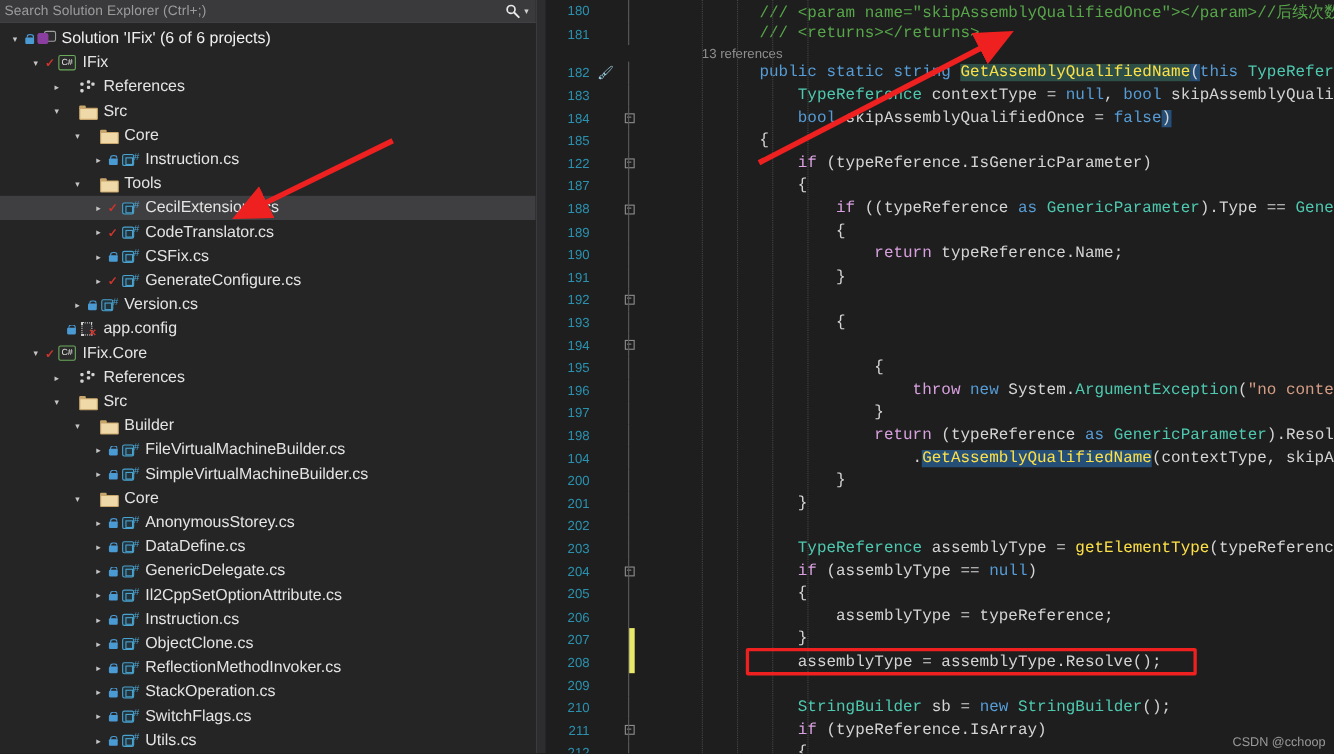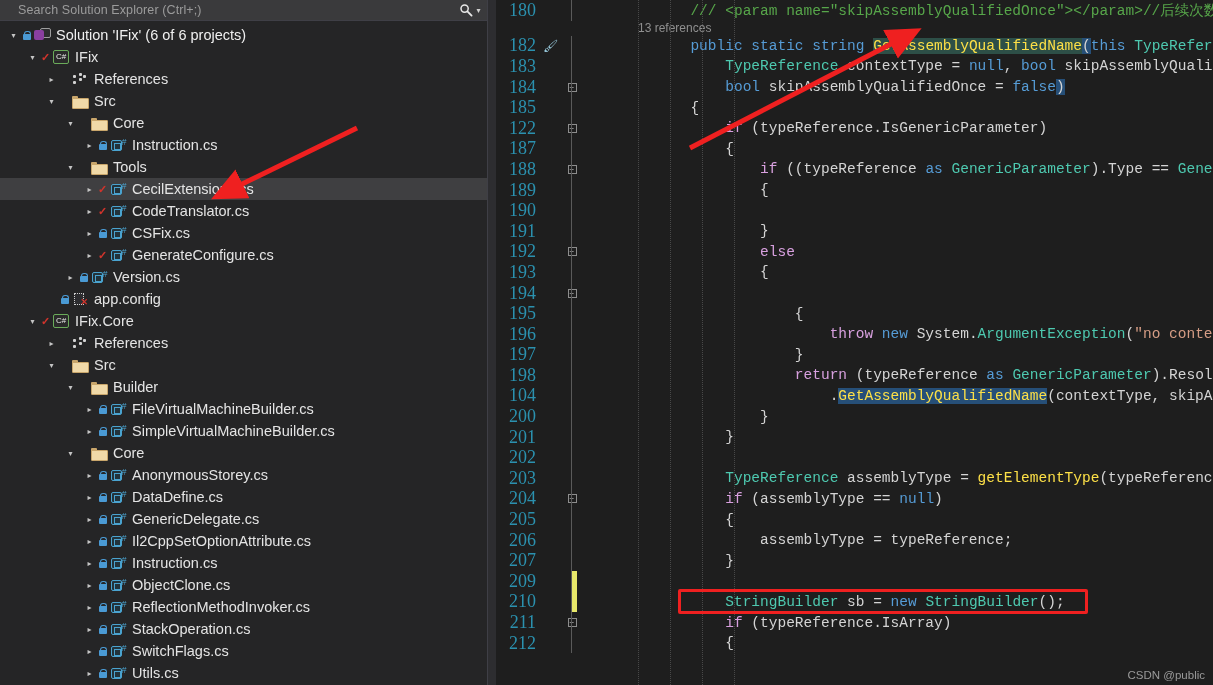--- a/index.html
+++ b/index.html
@@ -26,21 +26,21 @@
     display: flex;
     flex-direction: column;
     flex: 0 0 487px;
   }
   .se-searchbar {
     height: 21px;
     background: #3a3a3c;
     border-bottom: 1px solid #3f3f46;
     display: flex;
     align-items: center;
-    padding: 0 4px 0 18px;
+    padding: 0 4px 0 4px;
     flex: 0 0 21px;
   }
   .se-search-input {
     flex: 1;
     background: transparent;
     border: none;
     outline: none;
     color: #9b9b9b;
     font-family: "Liberation Sans", sans-serif;
     font-size: 12.5px;
@@ -259,22 +259,22 @@
     white-space: pre;
     font-size: 14.5px;
     font-family: "Liberation Mono", monospace;
   }
   .ln {
     width: 52px;
     min-width: 52px;
     text-align: right;
     padding-right: 6px;
     color: #2b91af;
-    font-size: 18px;
-    font-family: Liberation Serif, serif;
+    font-size: 12px;
+    font-family: Liberation Sans, sans-serif;
     user-select: none;
   }
   .glyph-col {
     width: 18px; min-width: 18px;
     position: relative;
     height: 100%;
   }
   .fold-col {
     width: 24px; min-width: 24px;
     position: relative;
@@ -742,47 +742,49 @@
         </div>
       </div>
   </div>
 
   <div class="se-splitter"></div>
 
   <div id="editor">
     <div class="editor-leftstrip"></div>
     <div class="code-area" id="code-container">
         <div class="code-line"><span class="ln">180</span><span class="glyph-col"></span><span class="fold-col"><span class="fold-line"></span></span><span class="code-text"><span class="cmt">            /// &lt;param name="skipAssemblyQualifiedOnce"&gt;&lt;/param&gt;//后续次数是否跳过</span></span></div>
+        <div class="code-line"><span class="ln">181</span><span class="glyph-col"></span><span class="fold-col"><span class="fold-line"></span></span><span class="code-text"><span class="cmt">            /// &lt;returns&gt;&lt;/returns&gt;</span></span></div>
         <div class="codelens">13 references</div>
         <div class="code-line"><span class="ln">182</span><span class="glyph-col"><span class="pin-icon">🖌</span></span><span class="fold-col"><span class="fold-line"></span></span><span class="code-text"><span class="pln">            </span><span class="kw">public</span><span class="pln"> </span><span class="kw">static</span><span class="pln"> </span><span class="kw">string</span><span class="pln"> </span><span class="mth hl-green">GetAssemblyQualifiedName</span><span class="pln hl-blue">(</span><span class="kw">this</span><span class="pln"> </span><span class="typ">TypeReference</span></span></div>
         <div class="code-line"><span class="ln">183</span><span class="glyph-col"></span><span class="fold-col"><span class="fold-line"></span></span><span class="code-text"><span class="pln">                </span><span class="typ">TypeReference</span><span class="pln"> contextType = </span><span class="kw">null</span><span class="pln">, </span><span class="kw">bool</span><span class="pln"> skipAssemblyQualif</span></span></div>
         <div class="code-line"><span class="ln">184</span><span class="glyph-col"></span><span class="fold-col"><span class="fold-line"></span><span class="fold-box">−</span></span><span class="code-text"><span class="pln">                </span><span class="kw">bool</span><span class="pln"> skipAssemblyQualifiedOnce = </span><span class="kw">false</span><span class="pln hl-blue">)</span></span></div>
         <div class="code-line"><span class="ln">185</span><span class="glyph-col"></span><span class="fold-col"><span class="fold-line"></span></span><span class="code-text"><span class="pln">            {</span></span></div>
         <div class="code-line"><span class="ln">122</span><span class="glyph-col"></span><span class="fold-col"><span class="fold-line"></span><span class="fold-box">−</span></span><span class="code-text"><span class="pln">                </span><span class="kw2">if</span><span class="pln"> (typeReference.IsGenericParameter)</span></span></div>
         <div class="code-line"><span class="ln">187</span><span class="glyph-col"></span><span class="fold-col"><span class="fold-line"></span></span><span class="code-text"><span class="pln">                {</span></span></div>
         <div class="code-line"><span class="ln">188</span><span class="glyph-col"></span><span class="fold-col"><span class="fold-line"></span><span class="fold-box">−</span></span><span class="code-text"><span class="pln">                    </span><span class="kw2">if</span><span class="pln"> ((typeReference </span><span class="kw">as</span><span class="pln"> </span><span class="typ">GenericParameter</span><span class="pln">).Type == </span><span class="typ">Gener</span></span></div>
         <div class="code-line"><span class="ln">189</span><span class="glyph-col"></span><span class="fold-col"><span class="fold-line"></span></span><span class="code-text"><span class="pln">                    {</span></span></div>
-        <div class="code-line"><span class="ln">190</span><span class="glyph-col"></span><span class="fold-col"><span class="fold-line"></span></span></div>
+        <div class="code-line"><span class="ln">190</span><span class="glyph-col"></span><span class="fold-col"><span class="fold-line"></span></span><span class="code-text"><span class="pln">                        </span><span class="kw2">return</span><span class="pln"> typeReference.Name;</span></span></div>
         <div class="code-line"><span class="ln">191</span><span class="glyph-col"></span><span class="fold-col"><span class="fold-line"></span></span><span class="code-text"><span class="pln">                    }</span></span></div>
-        <div class="code-line"><span class="ln">192</span><span class="glyph-col"></span><span class="fold-col"><span class="fold-line"></span><span class="fold-box">−</span></span><span class="code-text"><span class="pln">                    </span><span class="kw2">else</span></span></div>
+        <div class="code-line"><span class="ln">192</span><span class="glyph-col"></span><span class="fold-col"><span class="fold-line"></span><span class="fold-box">−</span></span></div>
         <div class="code-line"><span class="ln">193</span><span class="glyph-col"></span><span class="fold-col"><span class="fold-line"></span></span><span class="code-text"><span class="pln">                    {</span></span></div>
         <div class="code-line"><span class="ln">194</span><span class="glyph-col"></span><span class="fold-col"><span class="fold-line"></span><span class="fold-box">−</span></span></div>
         <div class="code-line"><span class="ln">195</span><span class="glyph-col"></span><span class="fold-col"><span class="fold-line"></span></span><span class="code-text"><span class="pln">                        {</span></span></div>
         <div class="code-line"><span class="ln">196</span><span class="glyph-col"></span><span class="fold-col"><span class="fold-line"></span></span><span class="code-text"><span class="pln">                            </span><span class="kw2">throw</span><span class="pln"> </span><span class="kw">new</span><span class="pln"> System.</span><span class="typ">ArgumentException</span><span class="pln">(</span><span class="str">"no contex</span></span></div>
         <div class="code-line"><span class="ln">197</span><span class="glyph-col"></span><span class="fold-col"><span class="fold-line"></span></span><span class="code-text"><span class="pln">                        }</span></span></div>
         <div class="code-line"><span class="ln">198</span><span class="glyph-col"></span><span class="fold-col"><span class="fold-line"></span></span><span class="code-text"><span class="pln">                        </span><span class="kw2">return</span><span class="pln"> (typeReference </span><span class="kw">as</span><span class="pln"> </span><span class="typ">GenericParameter</span><span class="pln">).Resolv</span></span></div>
         <div class="code-line"><span class="ln">104</span><span class="glyph-col"></span><span class="fold-col"><span class="fold-line"></span></span><span class="code-text"><span class="pln">                            .</span><span class="mth hl-blue">GetAssemblyQualifiedName</span><span class="pln">(contextType, skipAs</span></span></div>
         <div class="code-line"><span class="ln">200</span><span class="glyph-col"></span><span class="fold-col"><span class="fold-line"></span></span><span class="code-text"><span class="pln">                    }</span></span></div>
         <div class="code-line"><span class="ln">201</span><span class="glyph-col"></span><span class="fold-col"><span class="fold-line"></span></span><span class="code-text"><span class="pln">                }</span></span></div>
         <div class="code-line"><span class="ln">202</span><span class="glyph-col"></span><span class="fold-col"><span class="fold-line"></span></span><span class="code-text"><span class="pln"></span></span></div>
         <div class="code-line"><span class="ln">203</span><span class="glyph-col"></span><span class="fold-col"><span class="fold-line"></span></span><span class="code-text"><span class="pln">                </span><span class="typ">TypeReference</span><span class="pln"> assemblyType = </span><span class="mth">getElementType</span><span class="pln">(typeReference</span></span></div>
         <div class="code-line"><span class="ln">204</span><span class="glyph-col"></span><span class="fold-col"><span class="fold-line"></span><span class="fold-box">−</span></span><span class="code-text"><span class="pln">                </span><span class="kw2">if</span><span class="pln"> (assemblyType == </span><span class="kw">null</span><span class="pln">)</span></span></div>
         <div class="code-line"><span class="ln">205</span><span class="glyph-col"></span><span class="fold-col"><span class="fold-line"></span></span><span class="code-text"><span class="pln">                {</span></span></div>
         <div class="code-line"><span class="ln">206</span><span class="glyph-col"></span><span class="fold-col"><span class="fold-line"></span></span><span class="code-text"><span class="pln">                    assemblyType = typeReference;</span></span></div>
         <div class="code-line"><span class="ln">207</span><span class="glyph-col"></span><span class="fold-col"><span class="fold-line"></span></span><span class="code-text"><span class="pln">                }</span></span></div>
+        <div class="code-line"><span class="ln">208</span><span class="glyph-col"></span><span class="fold-col"><span class="fold-line"></span></span><span class="code-text"><span class="pln">                assemblyType = assemblyType.Resolve();</span></span></div>
         <div class="code-line"><span class="ln">209</span><span class="glyph-col"></span><span class="fold-col"><span class="fold-line"></span></span><span class="code-text"><span class="pln"></span></span></div>
         <div class="code-line"><span class="ln">210</span><span class="glyph-col"></span><span class="fold-col"><span class="fold-line"></span></span><span class="code-text"><span class="pln">                </span><span class="typ">StringBuilder</span><span class="pln"> sb = </span><span class="kw">new</span><span class="pln"> </span><span class="typ">StringBuilder</span><span class="pln">();</span></span></div>
         <div class="code-line"><span class="ln">211</span><span class="glyph-col"></span><span class="fold-col"><span class="fold-line"></span><span class="fold-box">−</span></span><span class="code-text"><span class="pln">                </span><span class="kw2">if</span><span class="pln"> (typeReference.IsArray)</span></span></div>
         <div class="code-line"><span class="ln">212</span><span class="glyph-col"></span><span class="fold-col"><span class="fold-line"></span></span><span class="code-text"><span class="pln">                {</span></span></div>
         <div class="changebar" style="top: 571.2px; height: 41.2px;"></div>
       </div>
 
     <div class="guide" style="left:148px;"></div>
     <div class="guide" style="left:180px;"></div>
     <div class="guide" style="left:212px;"></div>
@@ -792,21 +794,21 @@
 
     <svg class="arrow-svg" width="726" height="685">
       <defs>
         <marker id="ah" markerWidth="7" markerHeight="7" refX="1" refY="3.2" orient="auto">
           <polygon points="0,0 7,3.2 0,6.4" fill="#ef2020"></polygon>
         </marker>
       </defs>
       <line x1="200" y1="148" x2="405" y2="42" stroke="#ef2020" stroke-width="5" marker-end="url(#ah)"></line>
     </svg>
 
-    <div class="watermark">CSDN @public</div>
+    <div class="watermark">CSDN @cchoop</div>
   </div>
 
   <svg style="position:absolute; left:0; top:0; pointer-events:none;" width="1213" height="685">
     <defs>
       <marker id="ah2" markerWidth="7" markerHeight="7" refX="1" refY="3.2" orient="auto">
         <polygon points="0,0 7,3.2 0,6.4" fill="#ef2020"></polygon>
       </marker>
     </defs>
     <line x1="357" y1="128" x2="238" y2="186" stroke="#ef2020" stroke-width="5" marker-end="url(#ah2)"></line>
   </svg>

